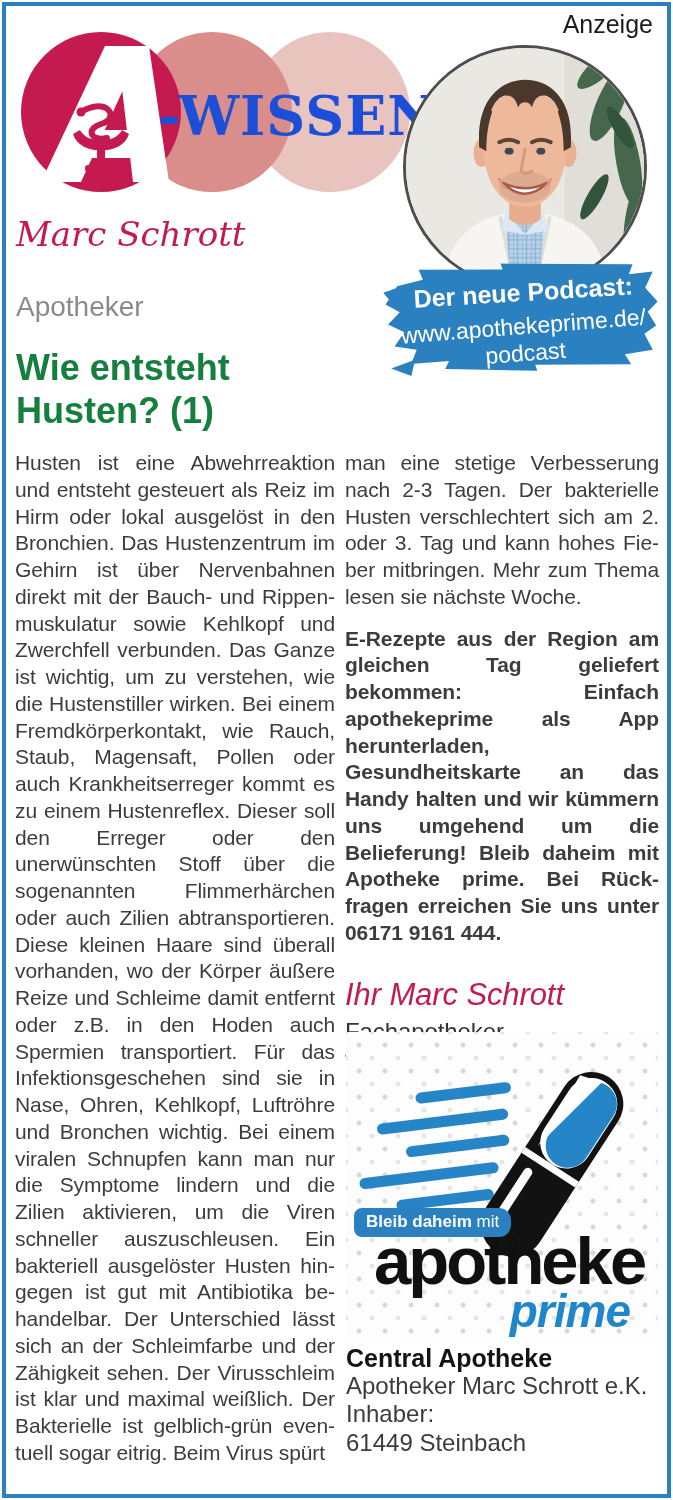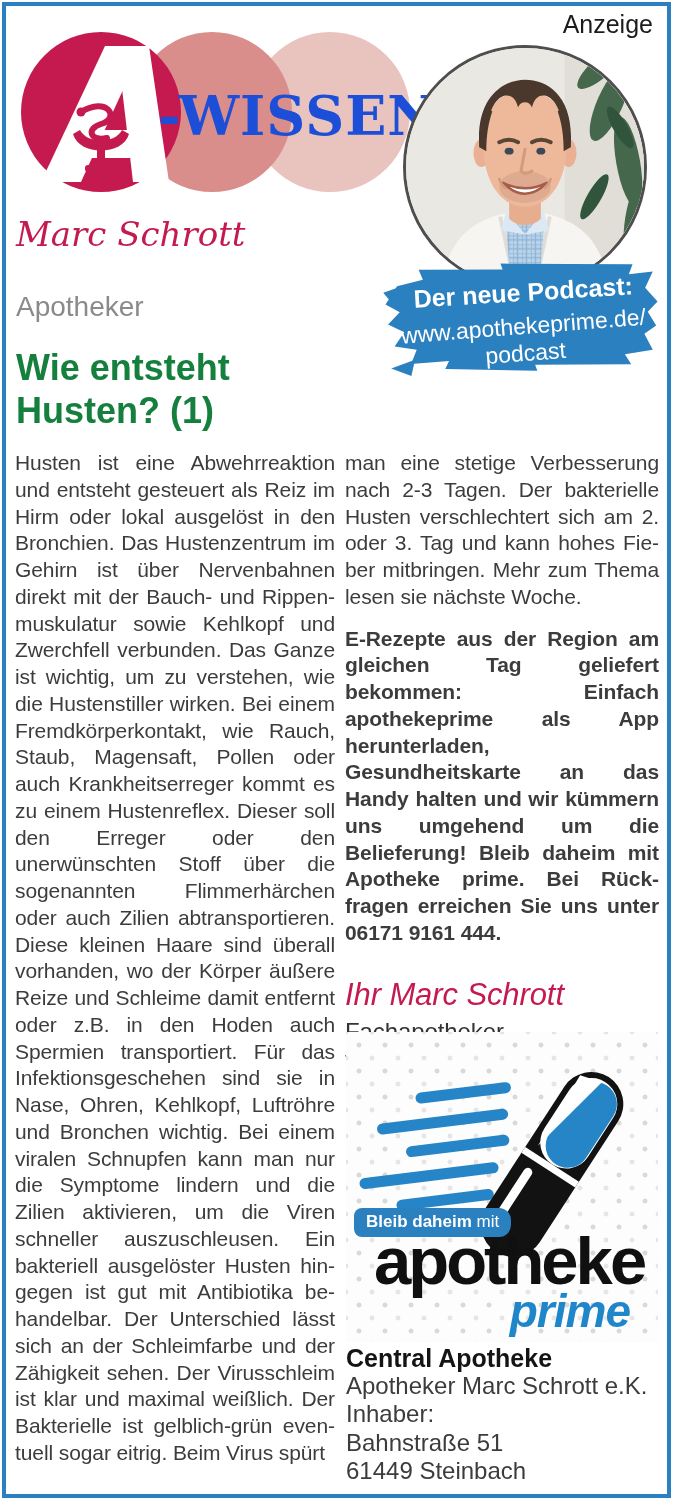--- a/index.html
+++ b/index.html
@@ -197,16 +197,15 @@
       <span>mit</span>
     </div>
     <div class="brand-name">apotheke</div>
     <div class="brand-suffix">prime</div>
   </div>
 
   <div class="pharmacy">
     <div class="ph-name">Central Apotheke</div>
     <div>Apotheker Marc Schrott e.K.</div>
     <div>Inhaber:</div>
-    <div>Bahnstraße 51</div>
     <div>61449 Steinbach</div>
   </div>
 </div>
 
 </body></html>

